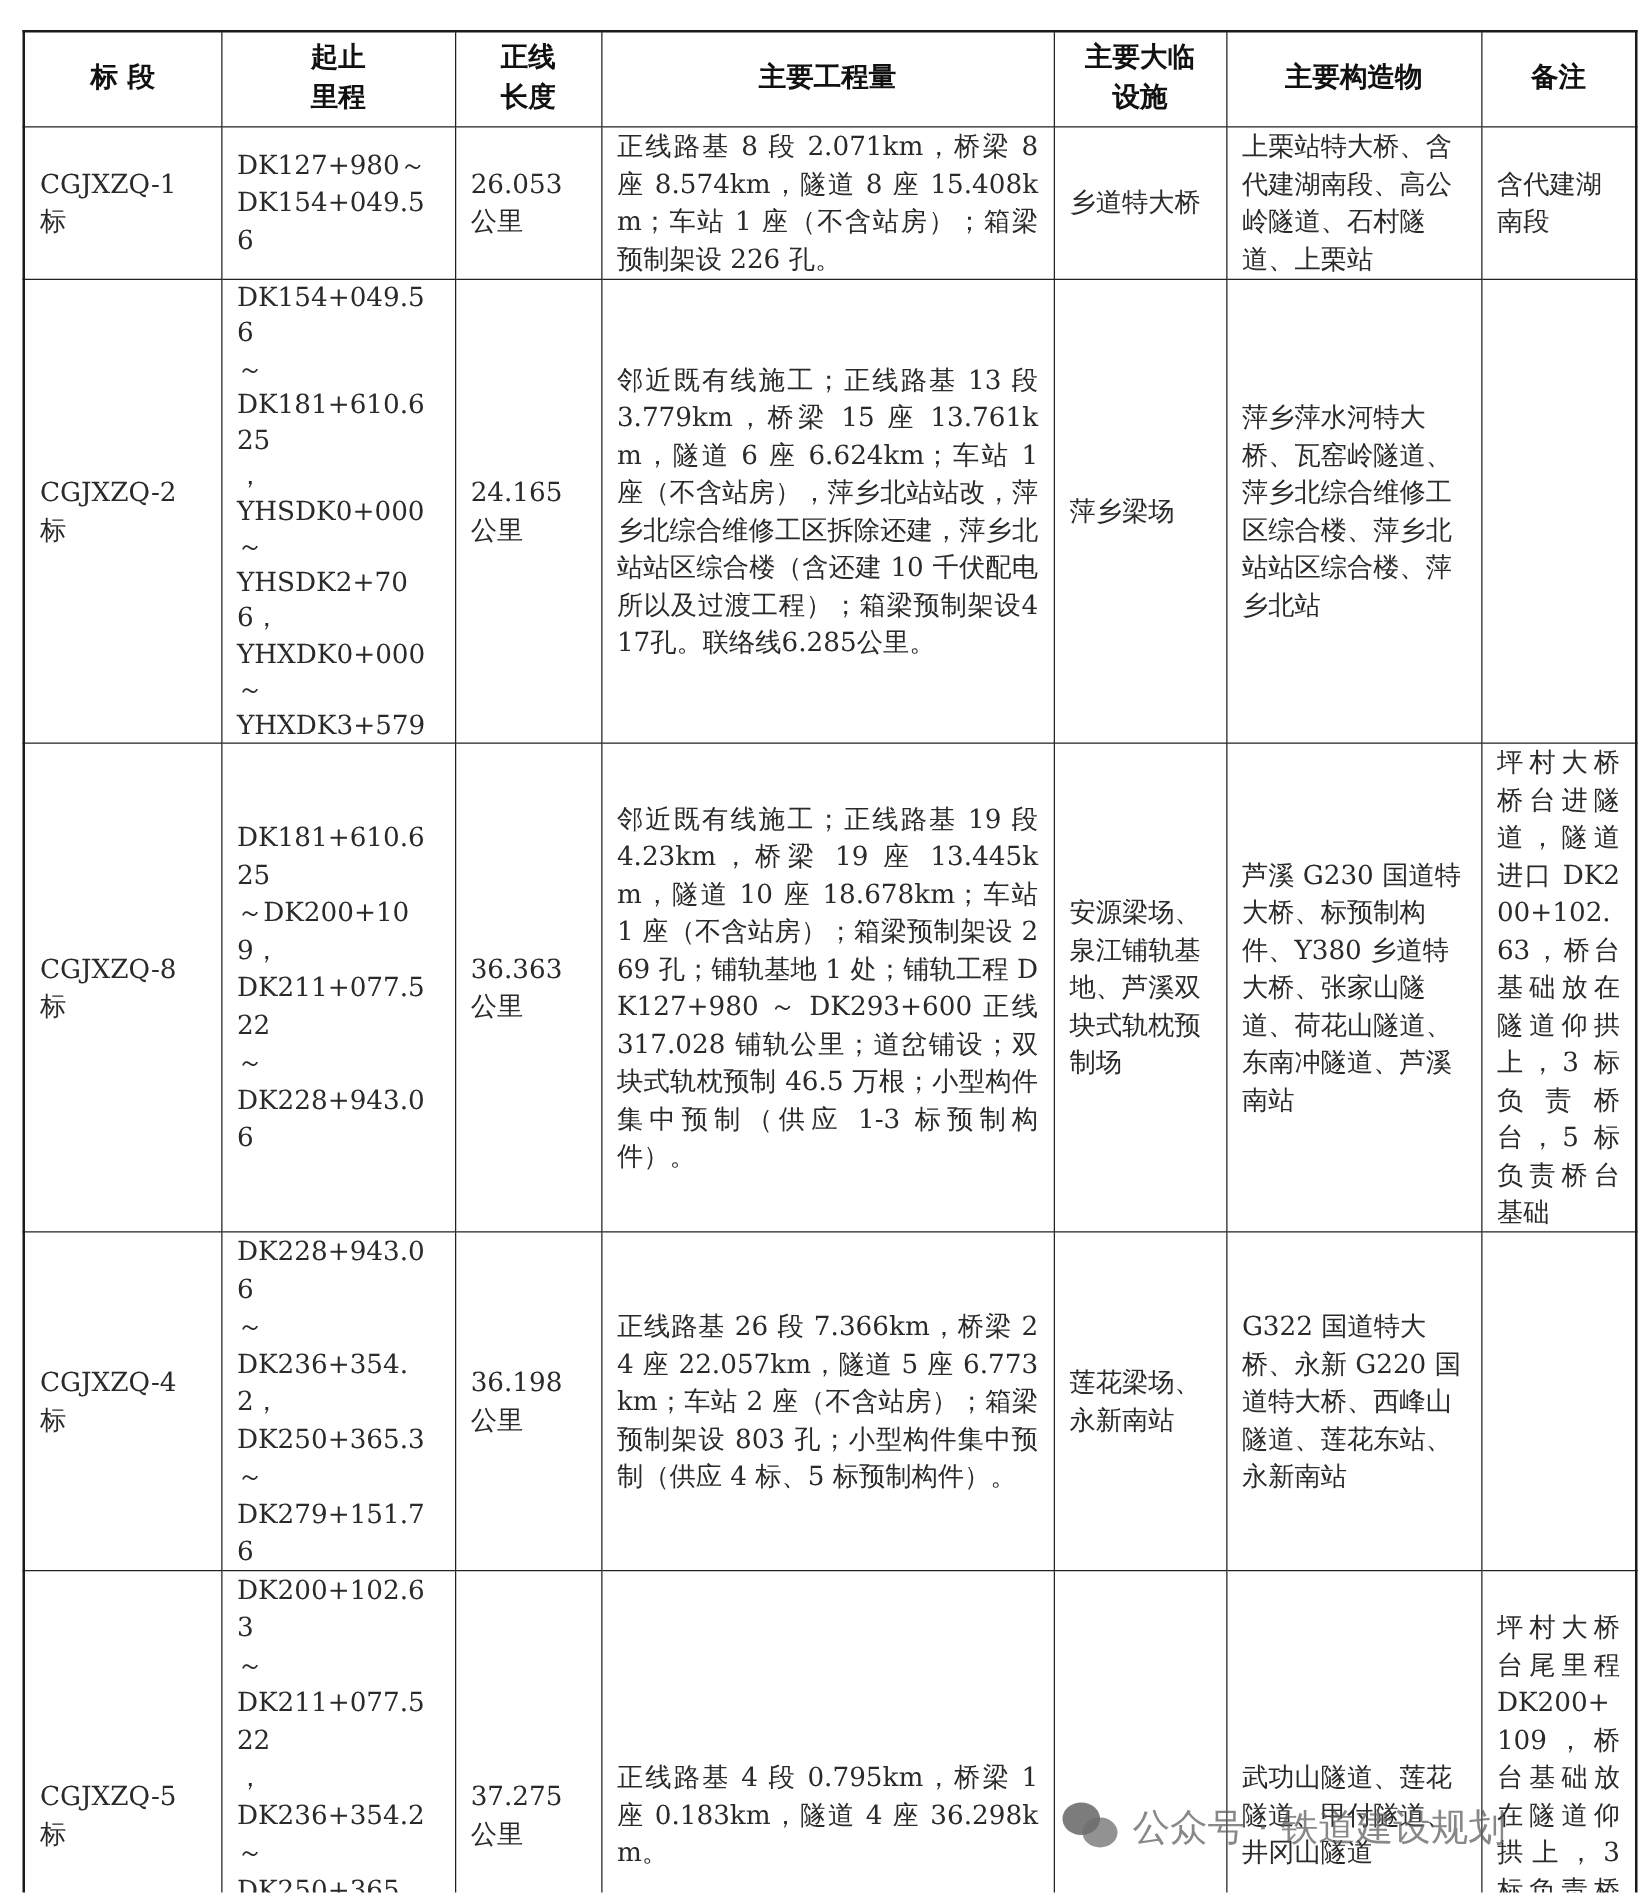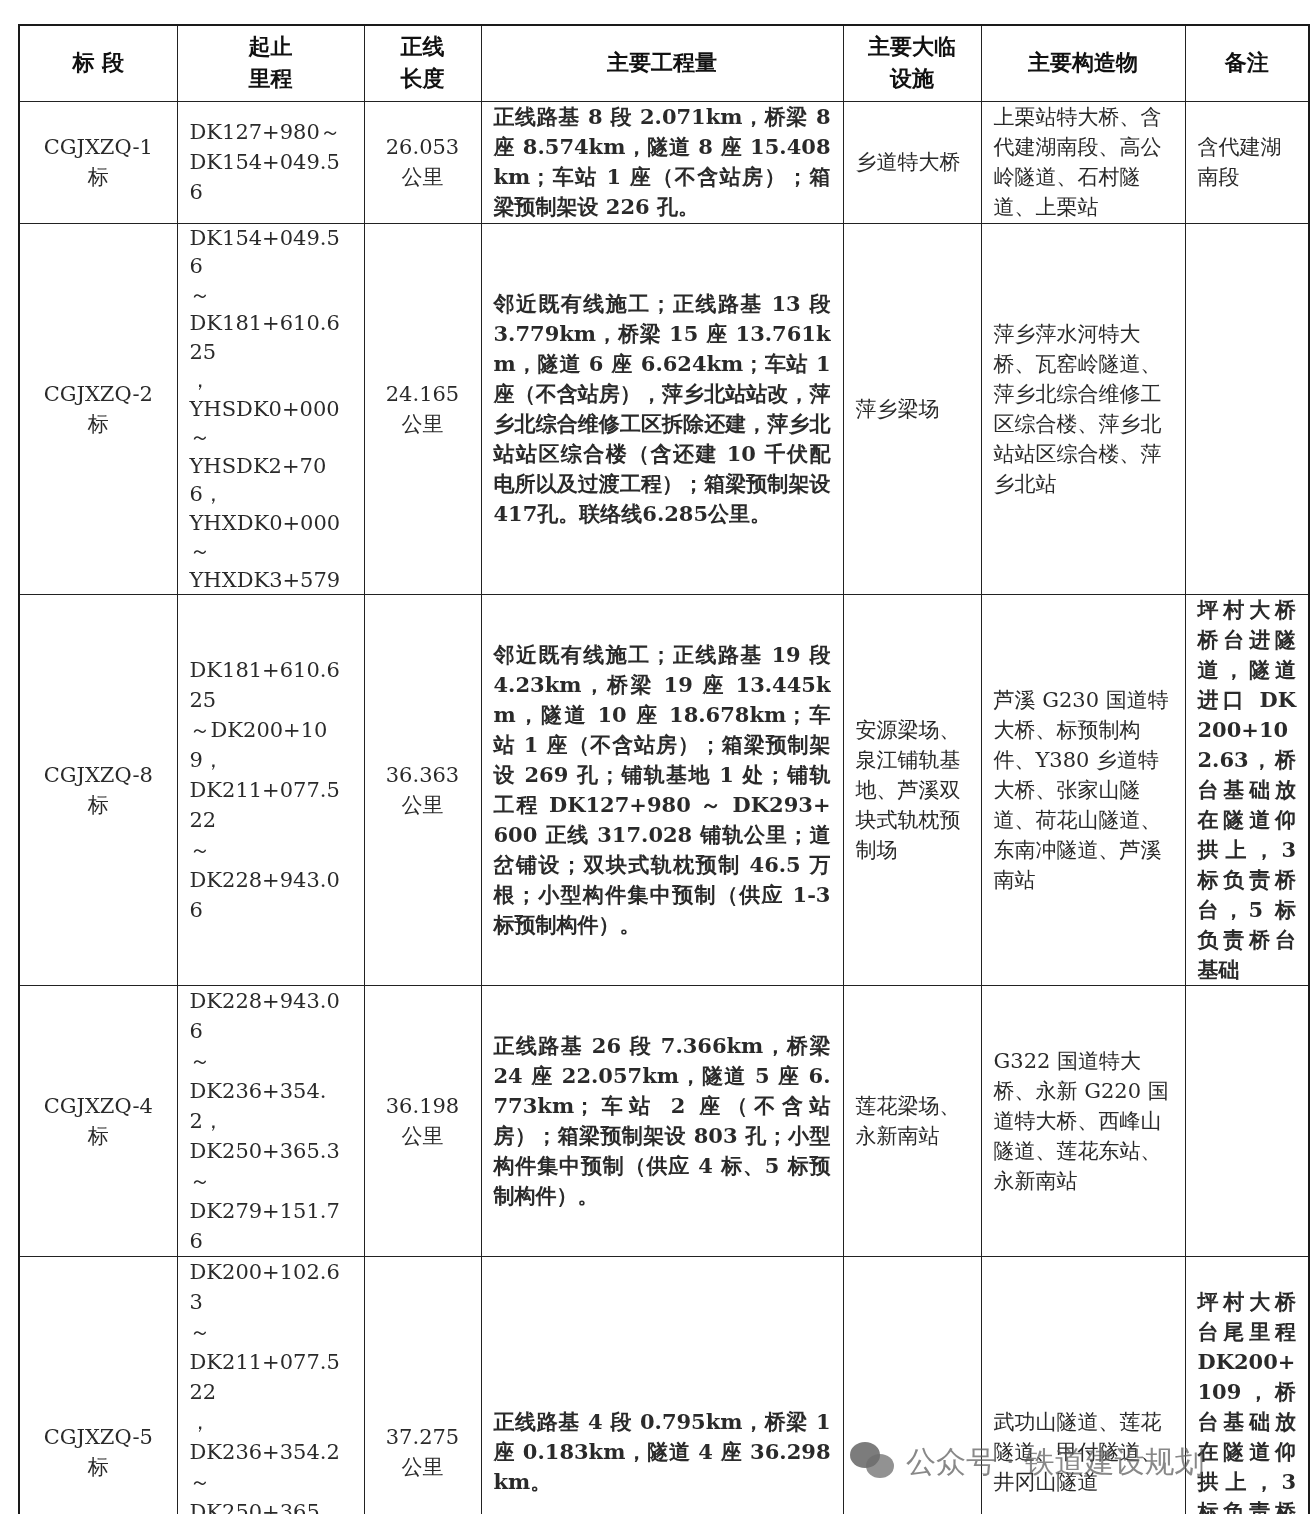--- a/index.html
+++ b/index.html
@@ -11,23 +11,23 @@
     border: 2px solid #1a1a1a;
   }
   table.bid th, table.bid td {
     border: 1.5px solid #222; padding: 0 12px; vertical-align: middle;
     font-size: 21px; line-height: 30px; word-break: break-all;
   }
   table.bid th {
     font-family: "DejaVu Sans", "Liberation Sans", sans-serif;
     font-weight: bold; color: #111; text-align: center; font-size: 22px; line-height: 32px;
   }
-  td.c { text-align: center; }
+  td.c { }
   td.l { text-align: left; }
-  td.j { text-align: justify; text-align-last: left; font-weight: bold; }
+  td.j { text-align: justify; text-align-last: left; }
   .pre { white-space: pre-line; }
   tr.h0 { height: 76px; }
   tr.r1 { height: 122px; }
   tr.r2 { height: 288px; }
   tr.r3 { height: 390px; }
   tr.r4 { height: 153px; }
   tr.r5 { height: 332px; }
   td.tight { padding: 0 10px; }
   .watermark {
     position: absolute; left: 850px; top: 1438px; height: 48px;

